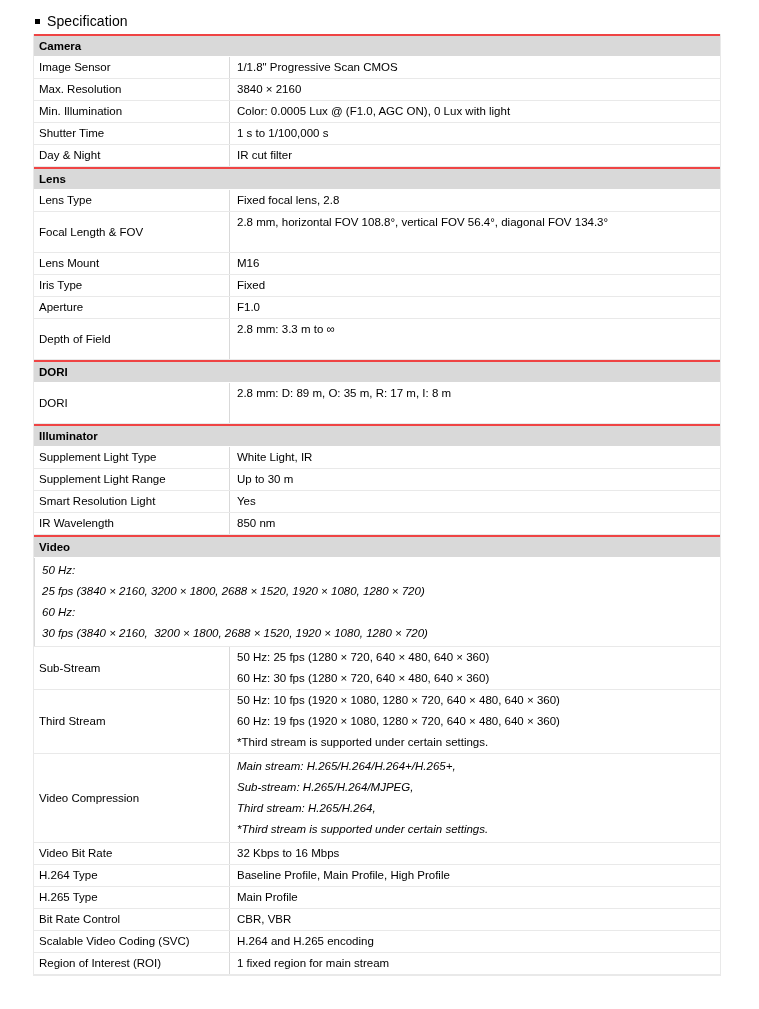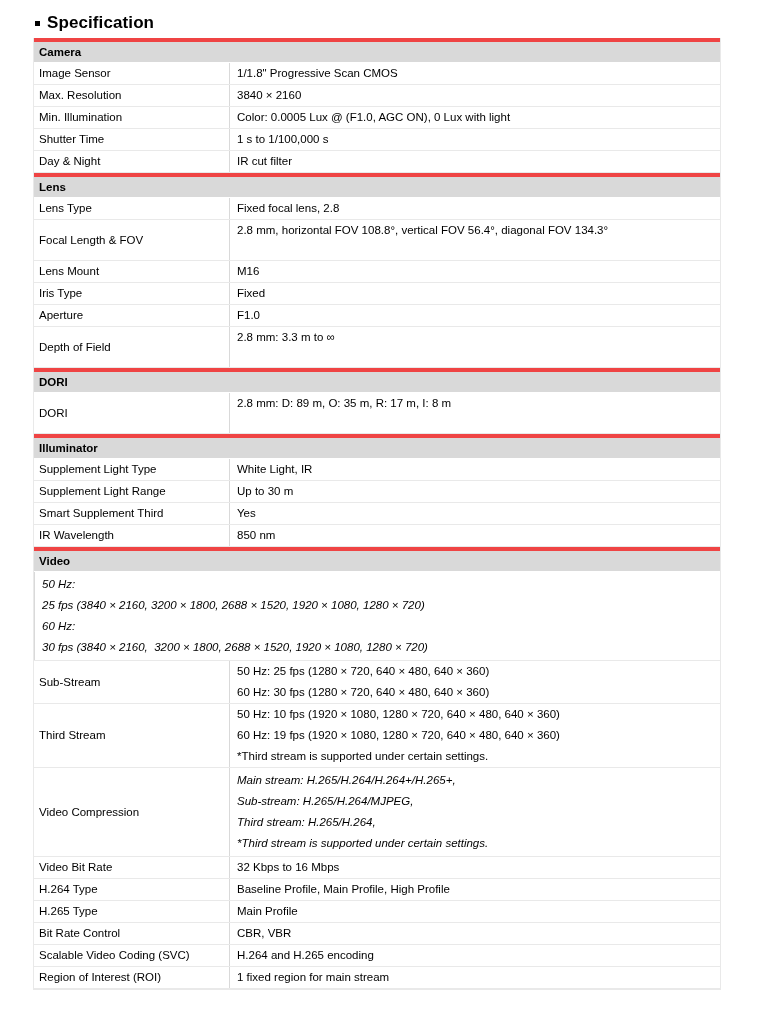--- a/index.html
+++ b/index.html
@@ -27,38 +27,38 @@
     align-items: center;
   }
   .title-bullet {
     width: 5px; height: 5px;
     background: #000;
     display: inline-block;
     margin: 1px 7px 0 2px;
     flex: 0 0 auto;
   }
   .page-title {
-    font-size: 17px;
-    font-weight: 700;
+    font-size: 14px;
+    font-weight: 400;
     letter-spacing: 0.1px;
   }
   .spec-table {
     margin-left: 33px;
     width: 688px;
     border-left: 1px solid var(--row-border);
     border-right: 1px solid var(--row-border);
     border-bottom: 1px solid var(--row-border);
   }
   .section-header {
     background: var(--header-bg);
     font-weight: 700;
     line-height: 16px;
     padding: 2px 5px 2px 5px;
     border-bottom: 1px solid #ffffff;
-    border-top: 4px solid #ef4444;
+    border-top: 2px solid #ef4444;
   }
   .row {
     display: flex;
     border-bottom: 1px solid var(--row-border);
   }
   .row .label {
     flex: 0 0 195px;
     width: 195px;
     display: flex;
     align-items: center;
@@ -175,21 +175,21 @@
         <div class="line">White Light, IR</div>
       </div>
     </div>
     <div class="row">
       <div class="cell label">Supplement Light Range</div>
       <div class="cell value">
         <div class="line">Up to 30 m</div>
       </div>
     </div>
     <div class="row">
-      <div class="cell label">Smart Supplement Third</div>
+      <div class="cell label">Smart Resolution Light</div>
       <div class="cell value">
         <div class="line">Yes</div>
       </div>
     </div>
     <div class="row">
       <div class="cell label">IR Wavelength</div>
       <div class="cell value">
         <div class="line">850 nm</div>
       </div>
     </div>

